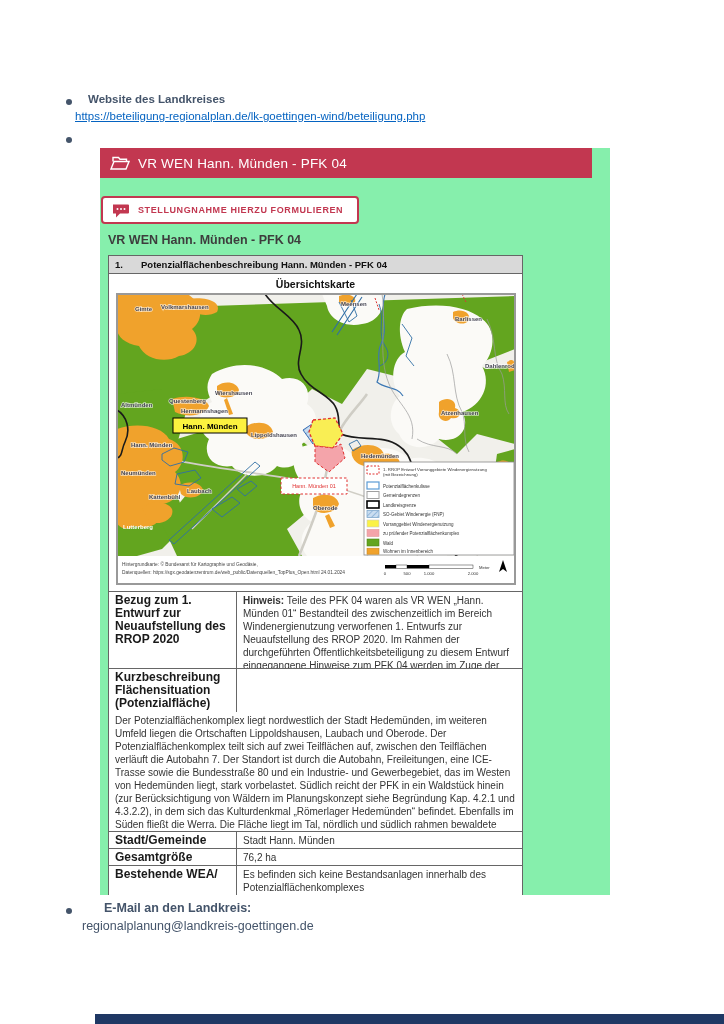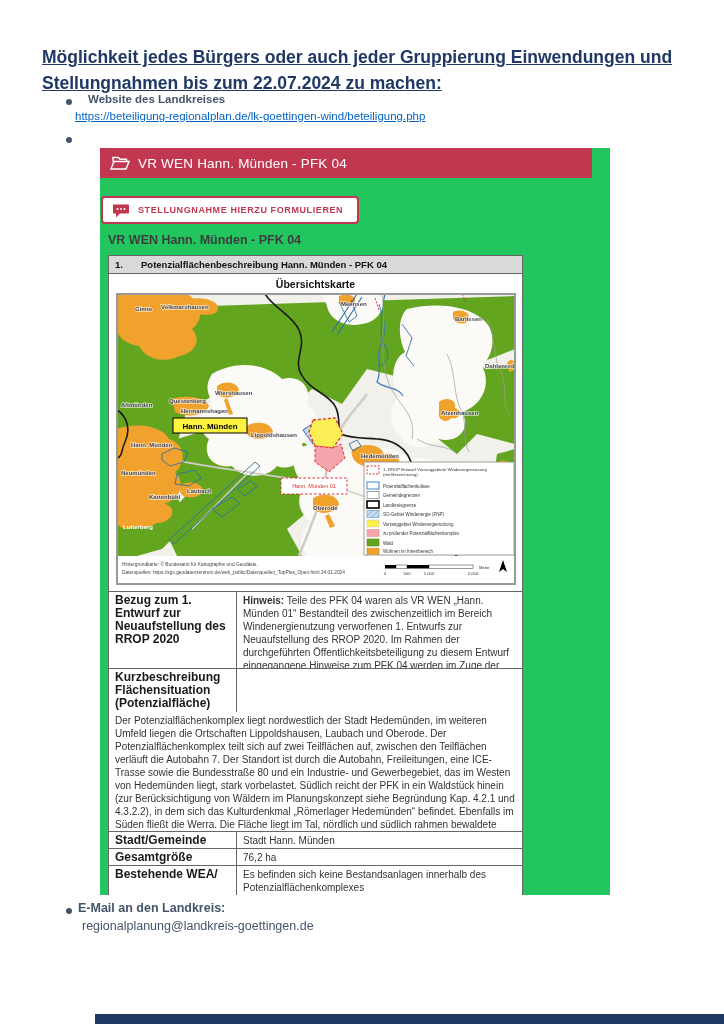--- a/index.html
+++ b/index.html
@@ -13,26 +13,26 @@
     position:absolute; left:42px; top:44px; width:662px;
     font-size:17.5px; font-weight:bold; line-height:26px;
     color:#1F3864; text-decoration:underline;
   }
   .bullet-dot { position:absolute; width:6px; height:6px; border-radius:50%; background:#44546A; }
   .b1-dot { left:66px; top:99px; }
   .b2-dot { left:66px; top:137px; }
   .b3-dot { left:66px; top:908px; }
   .b-label { position:absolute; left:88px; top:93px; font-size:11.5px; font-weight:bold; color:#44546A; }
   .b-link  { position:absolute; left:75px; top:110px; font-size:11.5px; color:#0563C1; text-decoration:underline; cursor:pointer; }
-  .b-email-label { position:absolute; left:78px; top:901px; font-size:12.5px; font-weight:bold; color:#44546A; }
+  .b-email-label { position:absolute; left:104px; top:901px; font-size:12.5px; font-weight:bold; color:#44546A; }
   .b-email-addr  { position:absolute; left:82px; top:919px; font-size:12.5px; color:#44546A; }
   .bottom-bar { position:absolute; left:95px; top:1014px; width:629px; height:10px; background:#1F3864; }
 
   
-  .widget { position:absolute; left:100px; top:148px; width:510px; height:747px; overflow:hidden; background:#22c55e; }
+  .widget { position:absolute; left:100px; top:148px; width:510px; height:747px; overflow:hidden; background:#86efac; }
   .wbar {
     position:absolute; left:0; top:0; width:492px; height:30px; background:#C23750;
     display:flex; align-items:center; padding-left:10px; cursor:pointer;
   }
   .wbar-title { color:#fff; font-size:13.5px; margin-left:8px; letter-spacing:.2px; }
   .stellung-btn {
     position:absolute; left:1px; top:48px; height:28px; background:#fff;
     border:2px solid #C23750; border-radius:4px; display:flex; align-items:center;
     padding:0 14px 0 10px; cursor:pointer;
   }
@@ -53,21 +53,20 @@
     font-size:12px; font-weight:bold; color:#1a1a1a; line-height:13px;
   }
   .t-right { flex:1; padding:2px 6px; font-size:10px; color:#333; line-height:13px; }
   .h77 { height:77px; } .h163 { height:163px;flex-direction:column; } .h17 { height:17px; } .h30 { height:30px; }
 </style>
 </head>
 <body>
 
 <div class="page">
 
-  <div class="doc-title">Möglichkeit jedes Bürgers oder auch jeder Gruppierung Einwendungen und Stellungnahmen bis zum 22.07.2024 zu machen:</div>
 
   <div class="bullet-dot b1-dot"></div>
   <div class="b-label">Website des Landkreises</div>
   <div class="b-link">https://beteiligung-regionalplan.de/lk-goettingen-wind/beteiligung.php</div>
 
   <div class="bullet-dot b2-dot"></div>
 
   <div class="widget">
 
     <div class="wbar">

